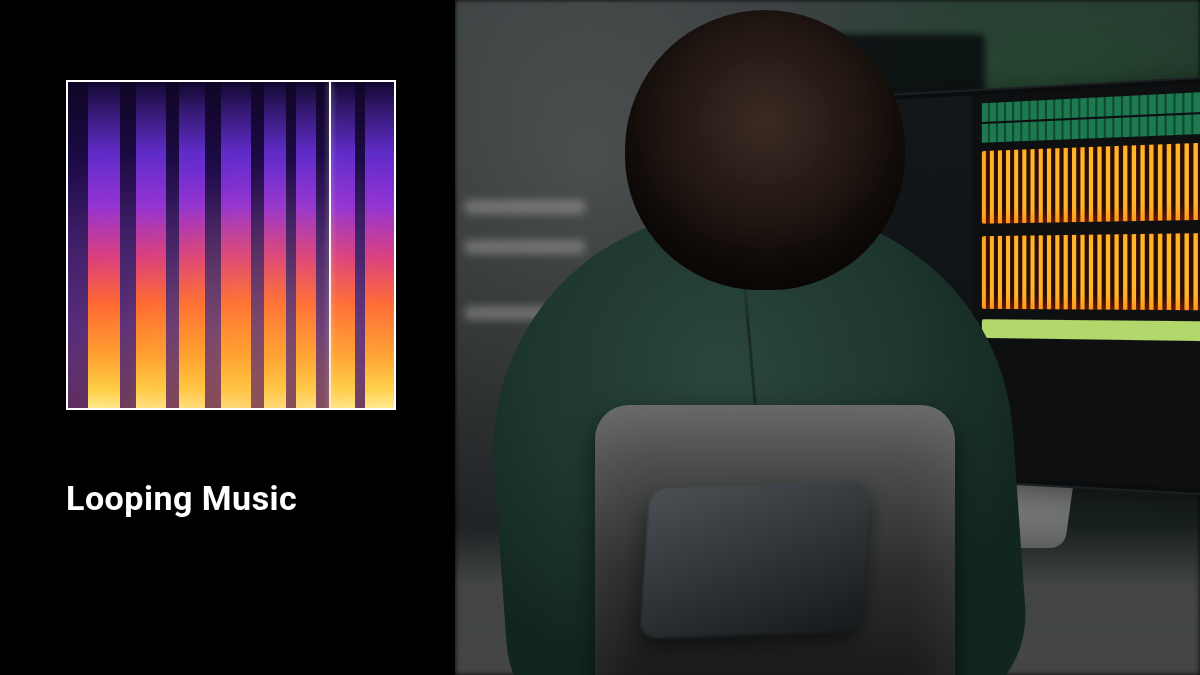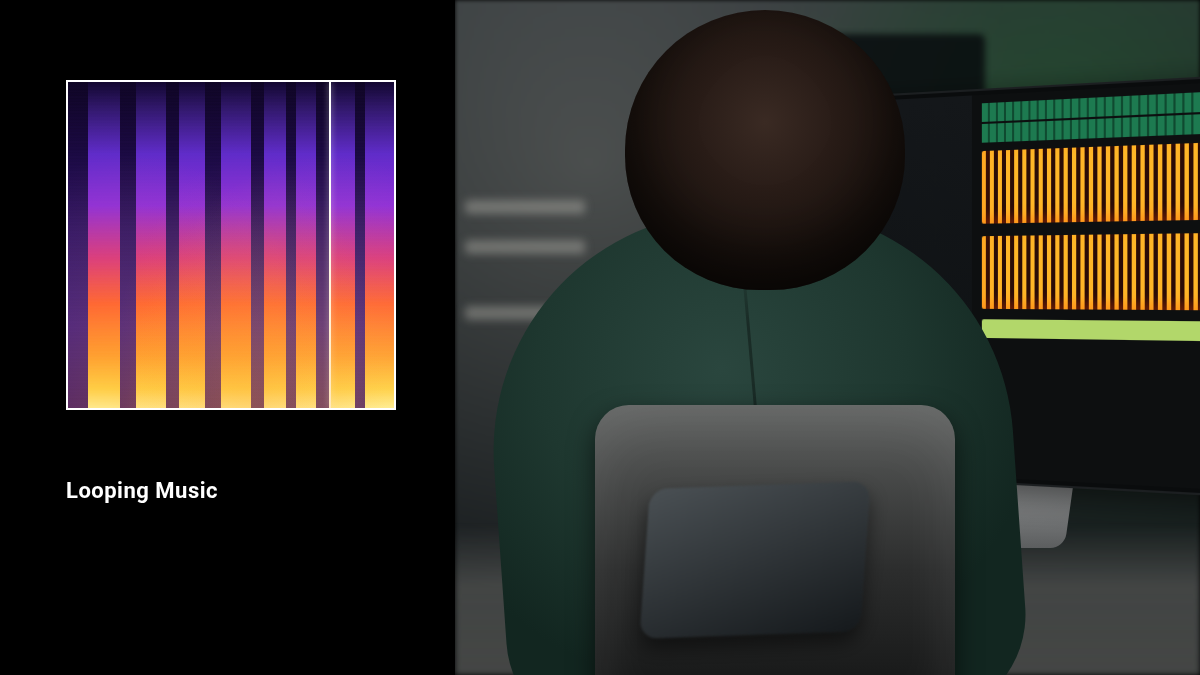--- a/index.html
+++ b/index.html
@@ -43,21 +43,21 @@
   .spectro::after {
     content:""; position:absolute; inset:0;
     background:
       radial-gradient(ellipse at 20% 100%, rgba(255,180,50,.25), transparent 55%),
       radial-gradient(ellipse at 55% 100%, rgba(255,150,40,.22), transparent 55%),
       radial-gradient(ellipse at 80% 100%, rgba(255,200,80,.28), transparent 55%);
     pointer-events:none;
   }
   .caption {
     position:absolute; left:66px; top:478px;
-    color:#fff; font-size:22px; font-weight:700; letter-spacing:.5px;
+    color:#fff; font-size:34px; font-weight:700; letter-spacing:.5px;
   }
 
   
   .right { position:relative; flex:1; height:100%; overflow:hidden; }
 
   .bg-room {
     position:absolute; inset:0;
     background:
       radial-gradient(circle at 78% 24%, rgba(42,96,56,.55), transparent 40%),
       radial-gradient(circle at 92% 32%, rgba(16,56,28,.6), transparent 45%),

